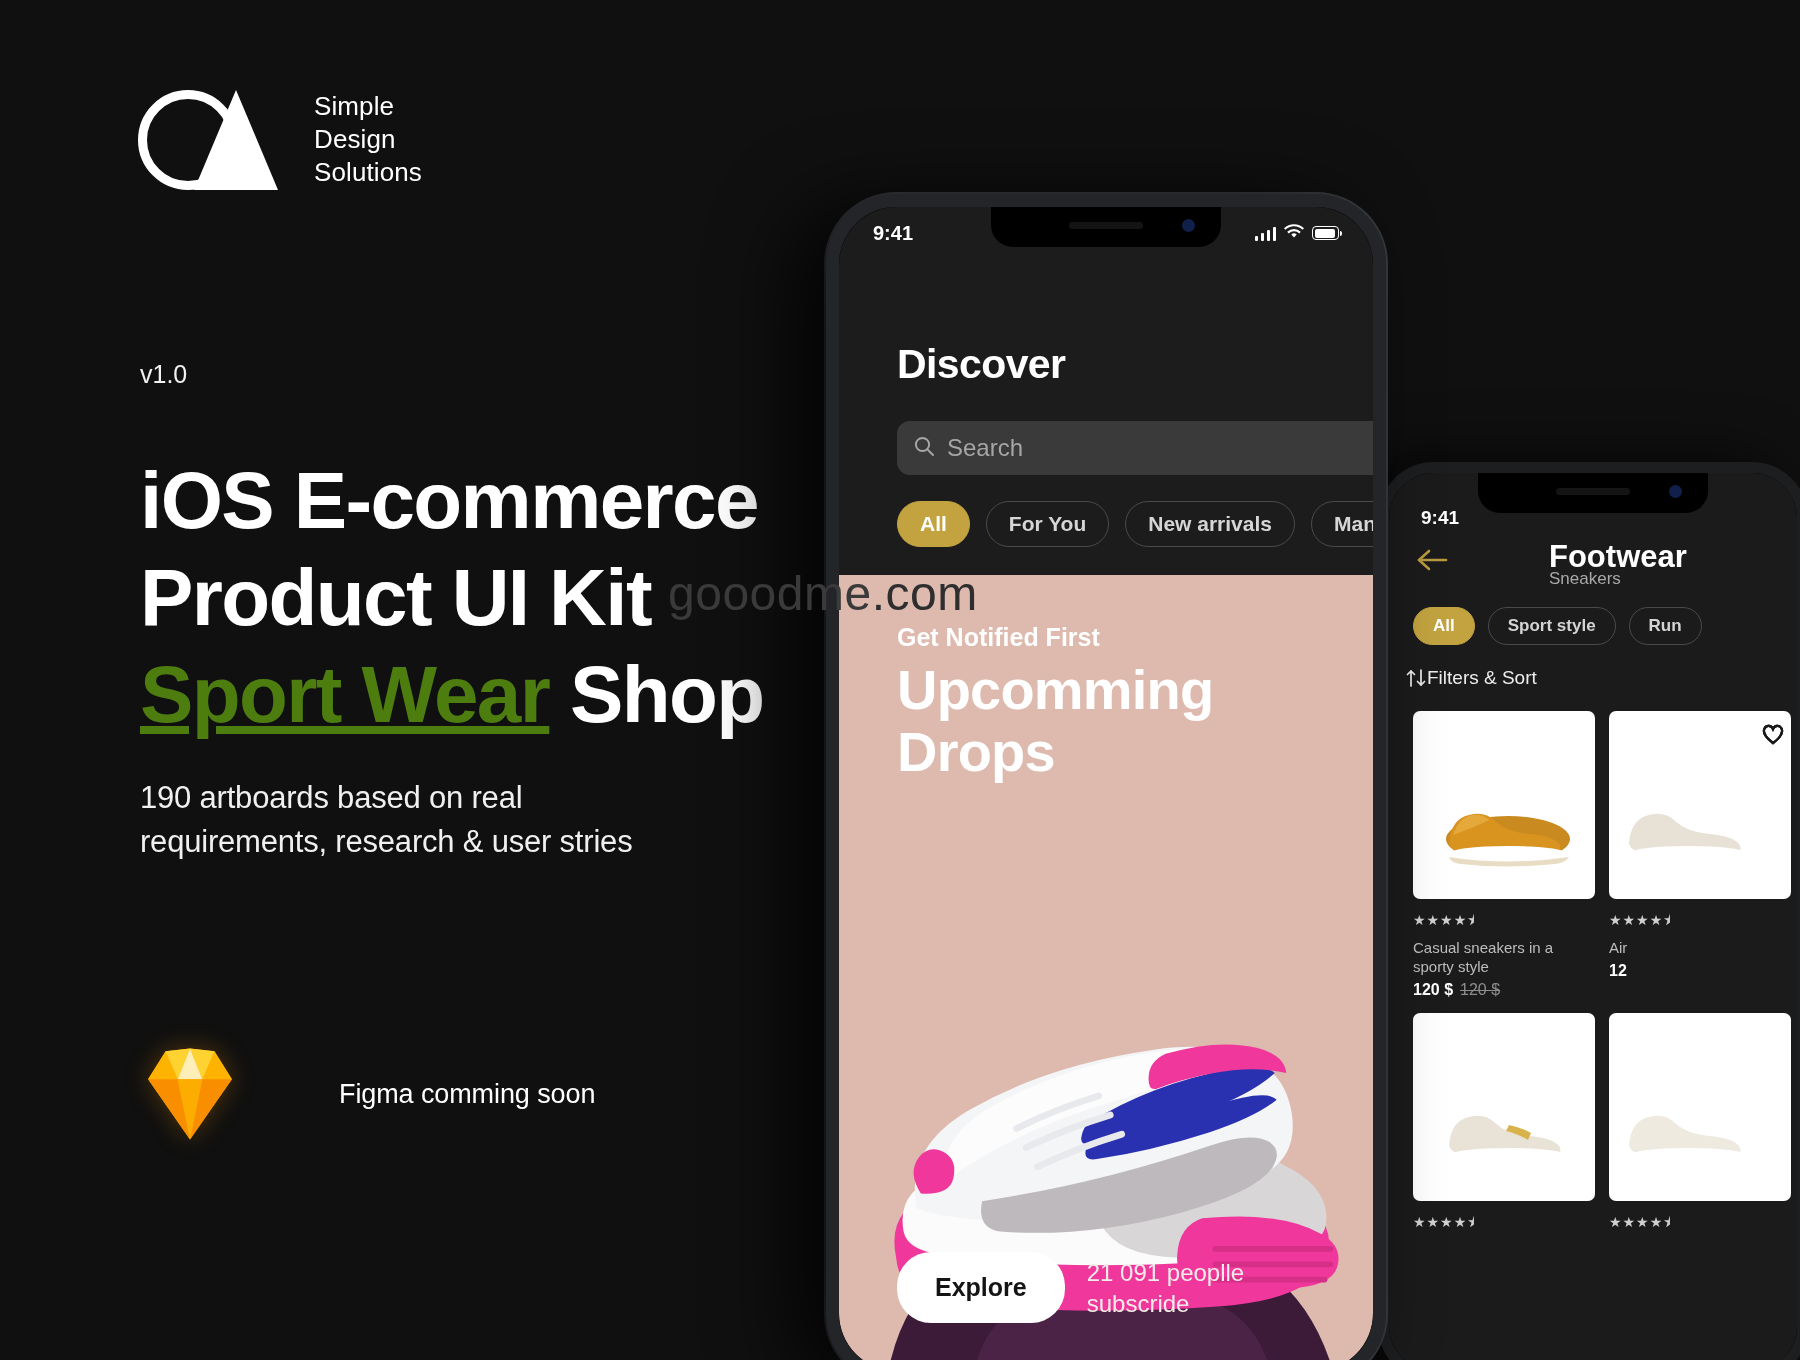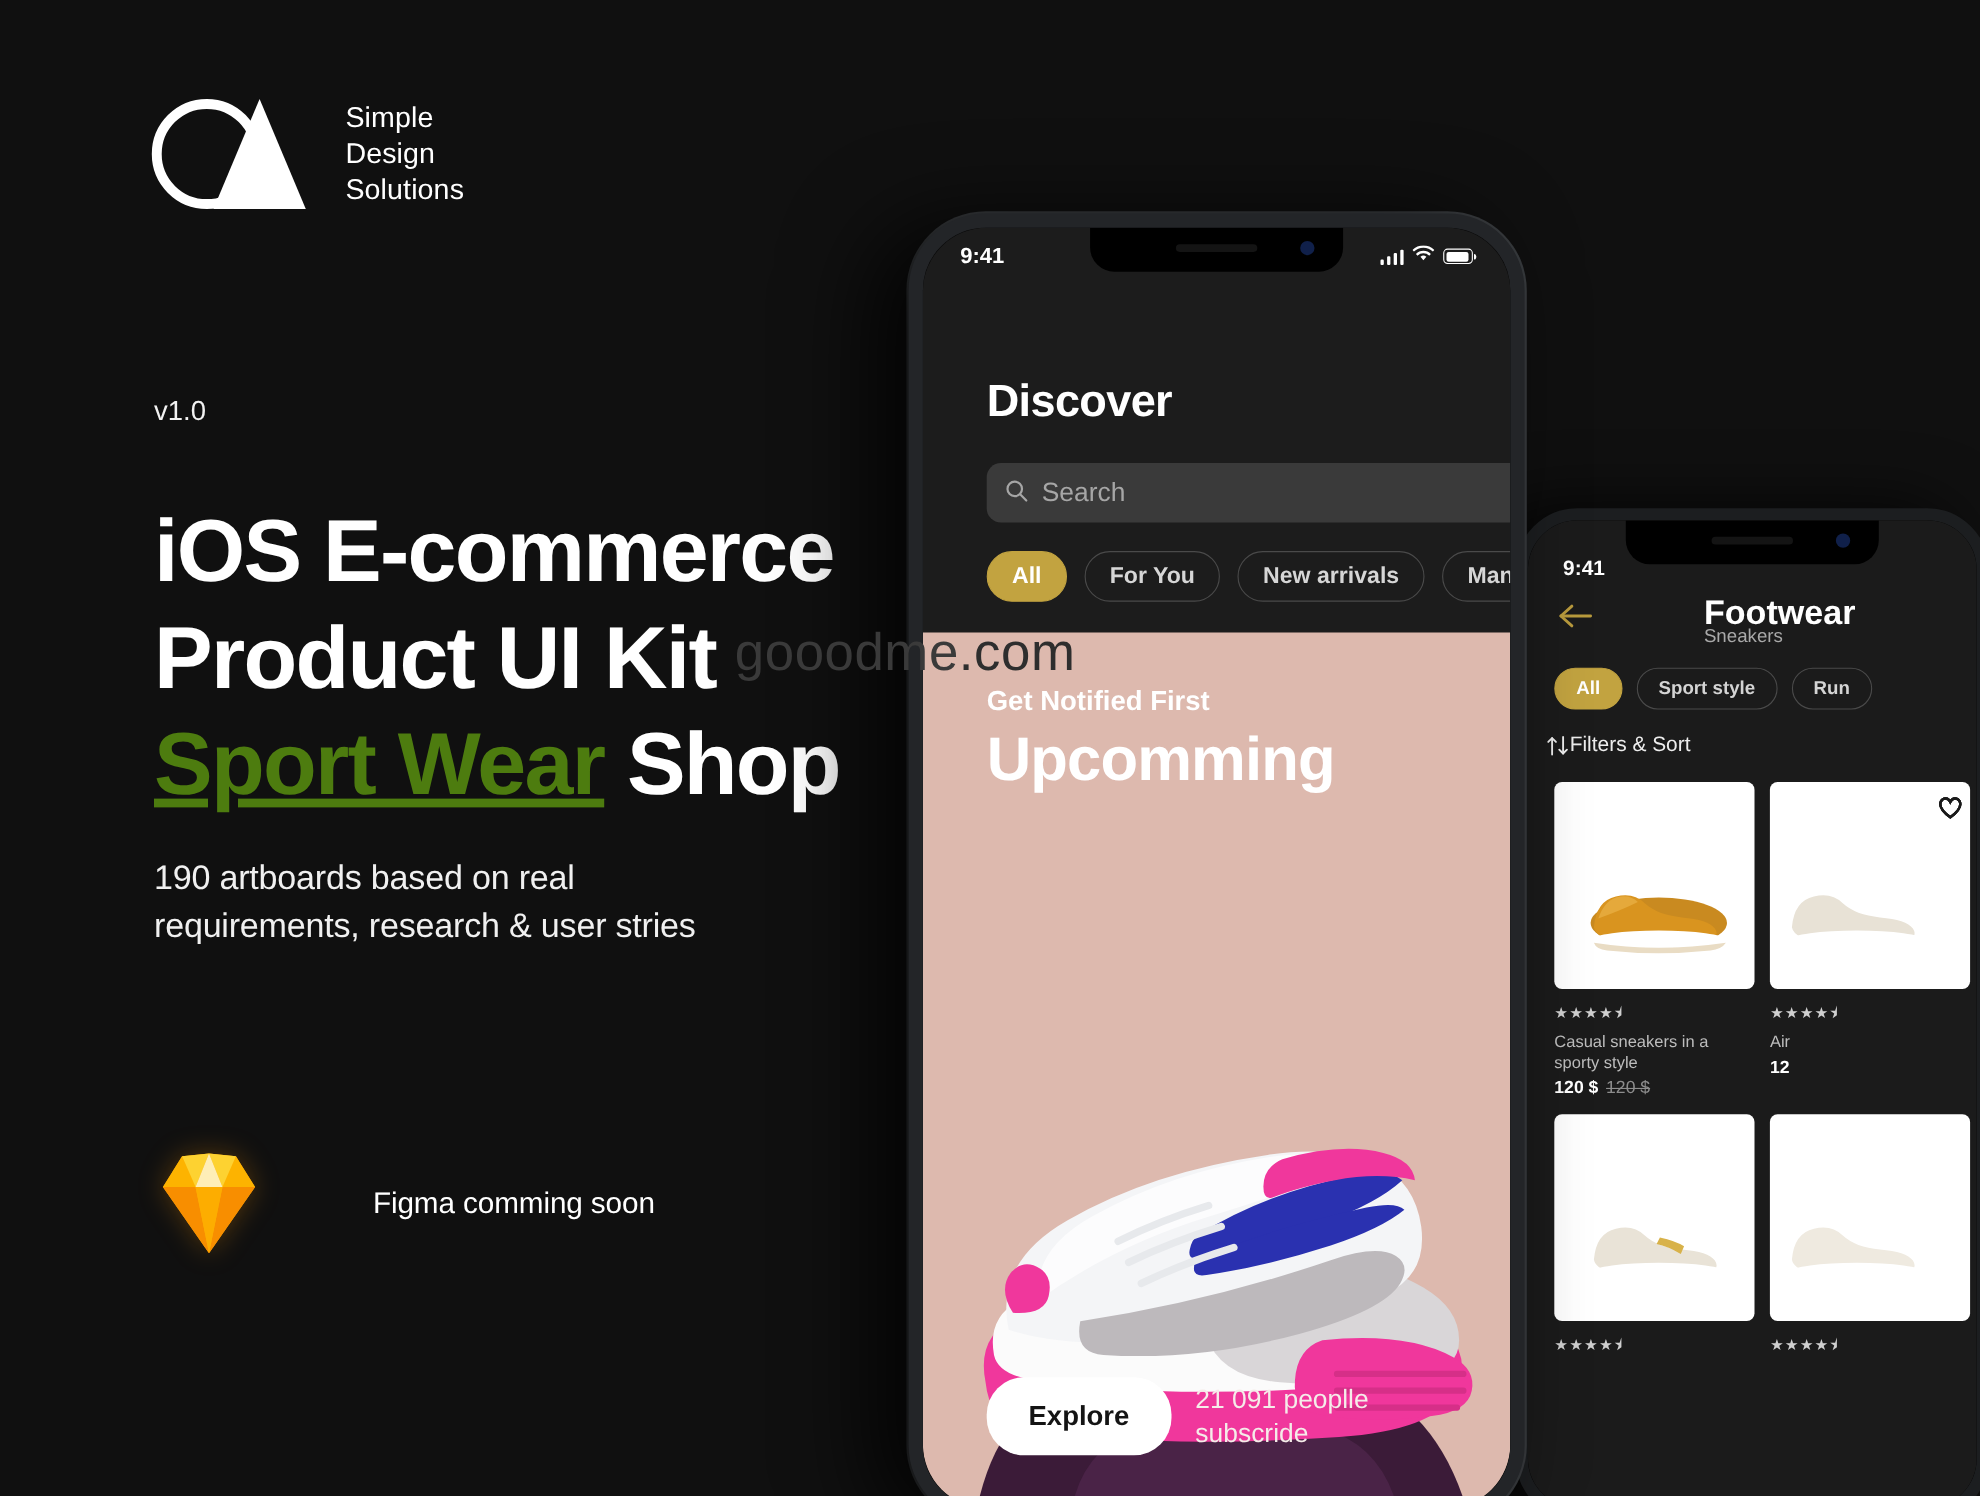--- a/index.html
+++ b/index.html
@@ -352,20 +352,21 @@
         <div class="chip">For You</div>
         <div class="chip">New arrivals</div>
         <div class="chip">Mans</div>
 
       </div>
 
       <div class="banner">
         <div class="banner-eyebrow">Get Notified First</div>
         <div class="banner-title">
           <div>Upcomming</div>
+          <div>Drops</div>
         </div>
 
         <div class="shoe-wrap">
           <svg width="100%" height="100%" viewBox="0 0 600 600" preserveAspectRatio="xMidYMax meet">
 
             <path d="M60 600 q20-120 120-140 q120-24 230 4 q90 24 120 136 z" fill="#3B1B38"></path>
             <path d="M150 600 q10-70 70-86 q90-22 170 0 q60 16 74 86z" fill="#4A2347"></path>
 
             <path d="M70 470 q-10-50 40-66 q120-38 250-30 q110 6 150 50 q22 26 6 56 q-20 36-110 42 q-180 12-300-8 q-32-6-36-44z" fill="#F0379C"></path>
 

